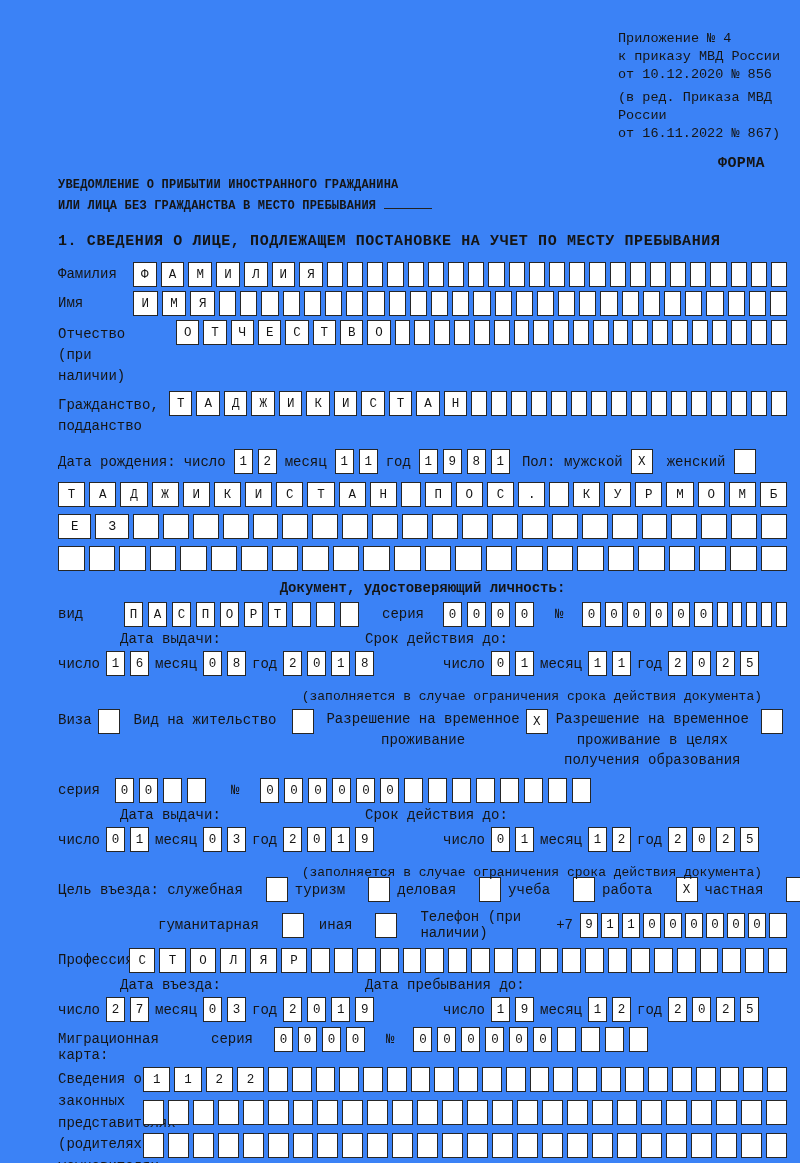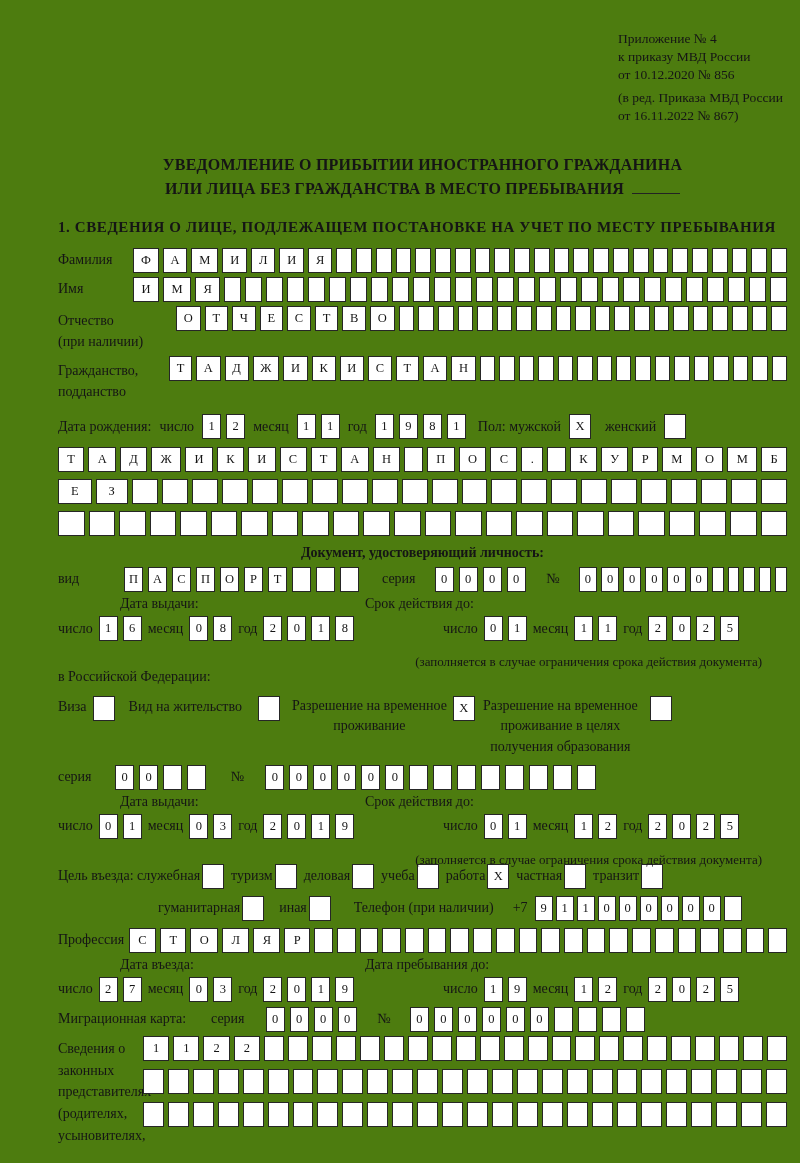--- a/index.html
+++ b/index.html
@@ -1,24 +1,24 @@
 <!DOCTYPE html>
 <html lang="ru"><head>
 <meta charset="utf-8">
 <style>
   html,body{margin:0;padding:0;background:#ffffff;}
   .page{width:800px;height:1163px;box-sizing:border-box;padding:30px 13px 8px 58px;
-        background:#4d7c0f;font-family:Liberation Serif, serif;color:#151515;
+        background:#3b82f6;font-family:Liberation Mono, monospace;color:#151515;
         font-size:14px;overflow:hidden;position:relative;}
 
   
   .appendix{margin-left:560px;width:169px;font-size:13.5px;line-height:1.34;}
   .appendix .gap{margin-top:5px;}
   .forma{margin-top:12px;padding-right:22px;text-align:right;font-weight:700;font-size:15px;letter-spacing:.4px;}
-  .title{margin-top:28px;text-align:center;font-weight:700;font-size:16px;line-height:1.5;letter-spacing:.2px;}
+  .title{margin-top:4px;font-weight:700;font-size:12px;line-height:1.5;letter-spacing:.2px;}
   .blank{display:inline-block;width:48px;border-bottom:1.8px solid #222;height:14px;margin-left:8px;}
   .sec-h{margin-top:18px;margin-bottom:12px;font-weight:700;font-size:15px;letter-spacing:.6px;}
 
   
   .frow{display:flex;align-items:flex-start;margin-bottom:4px;gap:11px;}
   .lbl{flex:none;padding-top:4px;}
   .lbl div{line-height:1.5;}
   .cells{display:flex;flex:1 1 auto;gap:4px;min-width:0;}
   .cell{display:flex;align-items:center;justify-content:center;height:23px;border:1.6px solid #262626;
         font-size:12.5px;flex:1 1 auto;min-width:0;background:#fff;}
@@ -48,41 +48,42 @@
   .dp-g2{position:absolute;left:385px;top:20px;}
   .dp-note{position:absolute;top:58px;right:25px;font-size:13px;}
 
   
   .resdoc-line{line-height:1.55;}
   .cb-row{display:flex;align-items:flex-start;margin:8px 0 8px;}
   .cb{display:inline-flex;align-items:flex-start;gap:6px;}
   .stack{text-align:center;line-height:1.45;}
 
   .purpose-row{display:flex;align-items:center;gap:7px;margin-bottom:7px;flex-wrap:nowrap;}
-  .pr{display:inline-flex;align-items:center;gap:2px;white-space:nowrap;}
+  .pr{display:inline-flex;align-items:center;gap:23px;white-space:nowrap;}
 
   .reps{display:flex;margin-top:2px;}
   .reps-lbl{flex:none;width:85px;line-height:1.55;padding-top:2px;}
   .reps-cells{flex:1;min-width:0;}
   .reps-cells .cells{margin-bottom:8px;}
 </style>
 </head>
 <body>
 
 <div class="page">
 
   
   <div class="appendix">
     <div>Приложение № 4</div>
     <div>к приказу МВД России</div>
     <div>от 10.12.2020 № 856</div>
     <div class="gap">(в ред. Приказа МВД России</div>
     <div>от 16.11.2022 № 867)</div>
   </div>
 
+  <div class="forma">ФОРМА</div>
 
   <div class="title">
     <div>УВЕДОМЛЕНИЕ О ПРИБЫТИИ ИНОСТРАННОГО ГРАЖДАНИНА</div>
     <div>
       <span>ИЛИ ЛИЦА БЕЗ ГРАЖДАНСТВА В МЕСТО ПРЕБЫВАНИЯ</span><span class="blank"></span>
     </div>
   </div>
 
   <div class="sec-h">1. СВЕДЕНИЯ О ЛИЦЕ, ПОДЛЕЖАЩЕМ ПОСТАНОВКЕ НА УЧЕТ ПО МЕСТУ ПРЕБЫВАНИЯ</div>
 
@@ -428,21 +429,20 @@
           <span class="cell">2</span>
           <span class="cell">0</span>
           <span class="cell">2</span>
           <span class="cell">5</span>
         </span>
     </span>
     <span class="dp-note">(заполняется в случае ограничения срока действия документа)</span>
   </div>
 
   
-  <div class="resdoc-line">в Российской Федерации:</div>
 
   <div class="cb-row">
     <span class="cb">
       <span style="padding-top:3px">Виза</span>
       <span class="cg box">
           <span class="cell"></span>
         </span>
     </span>
     <span class="cb" style="margin-left:14px">
       <span style="padding-top:3px">Вид на жительство</span>

